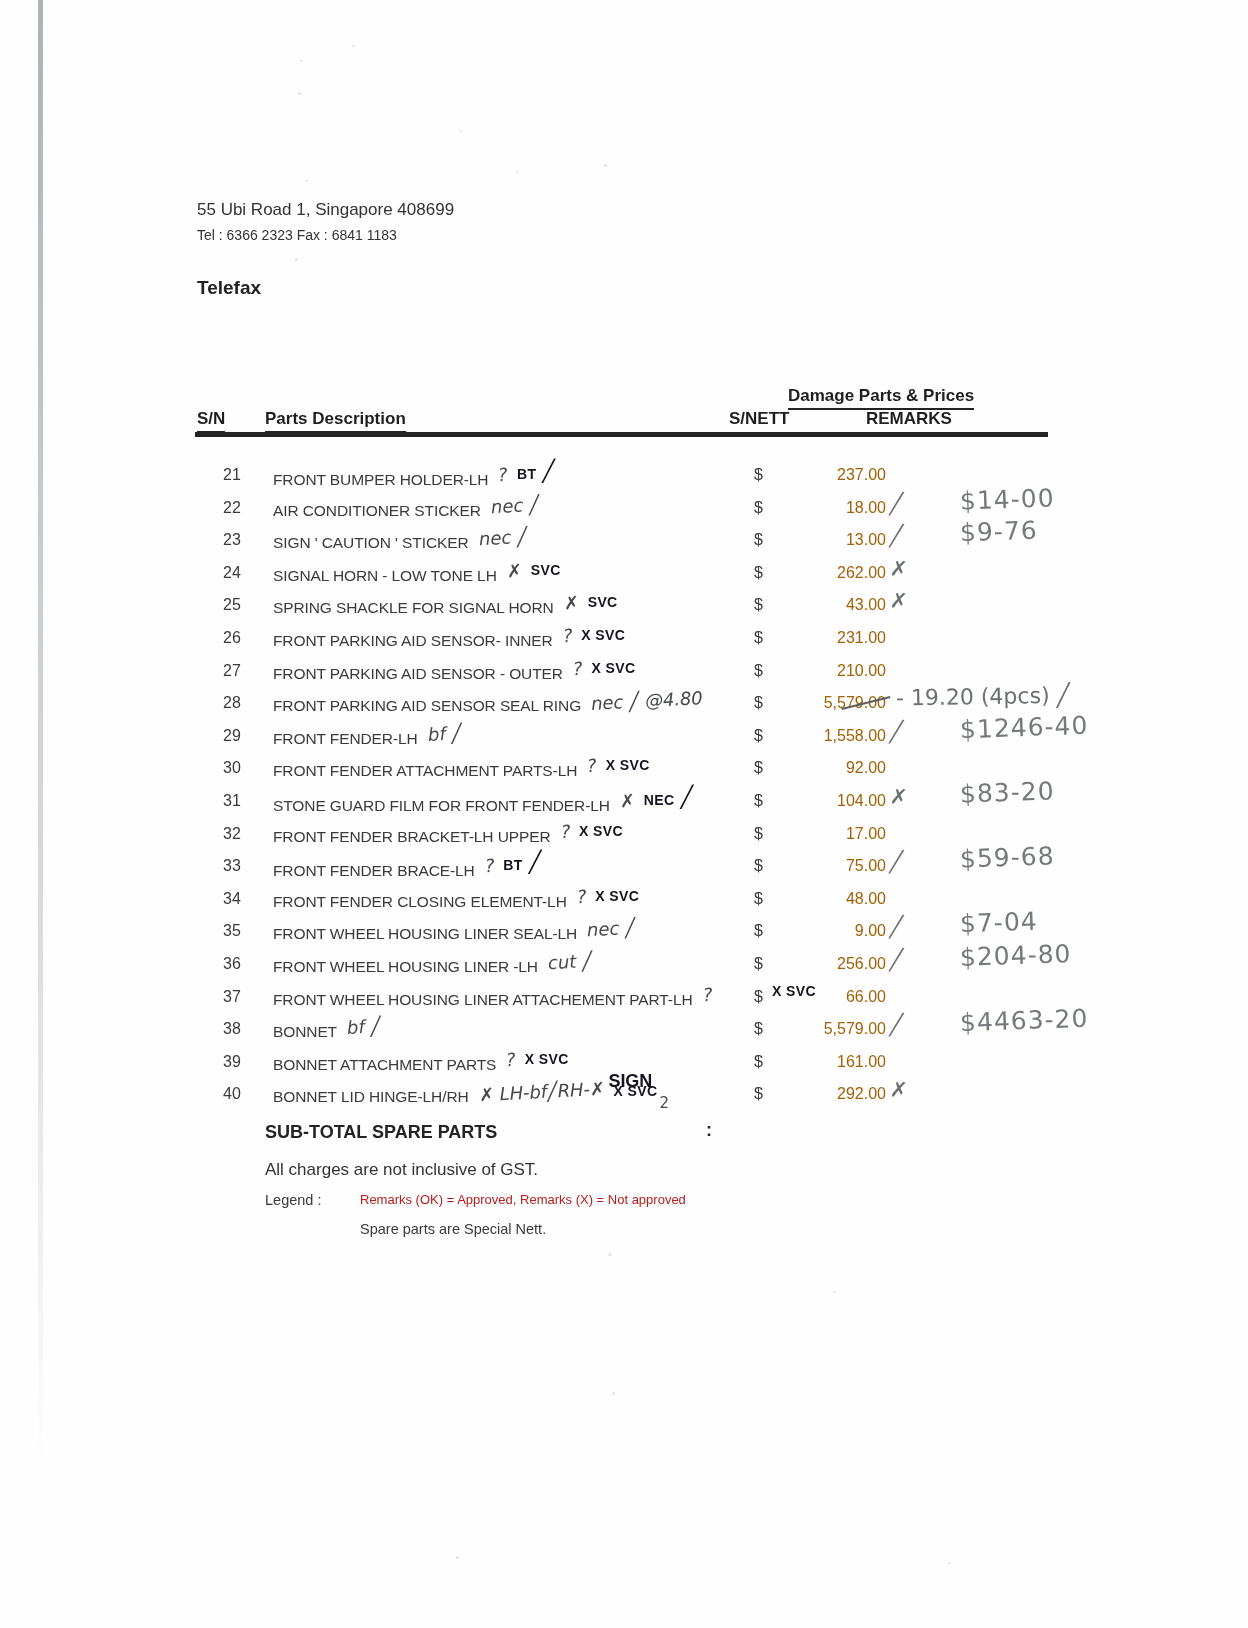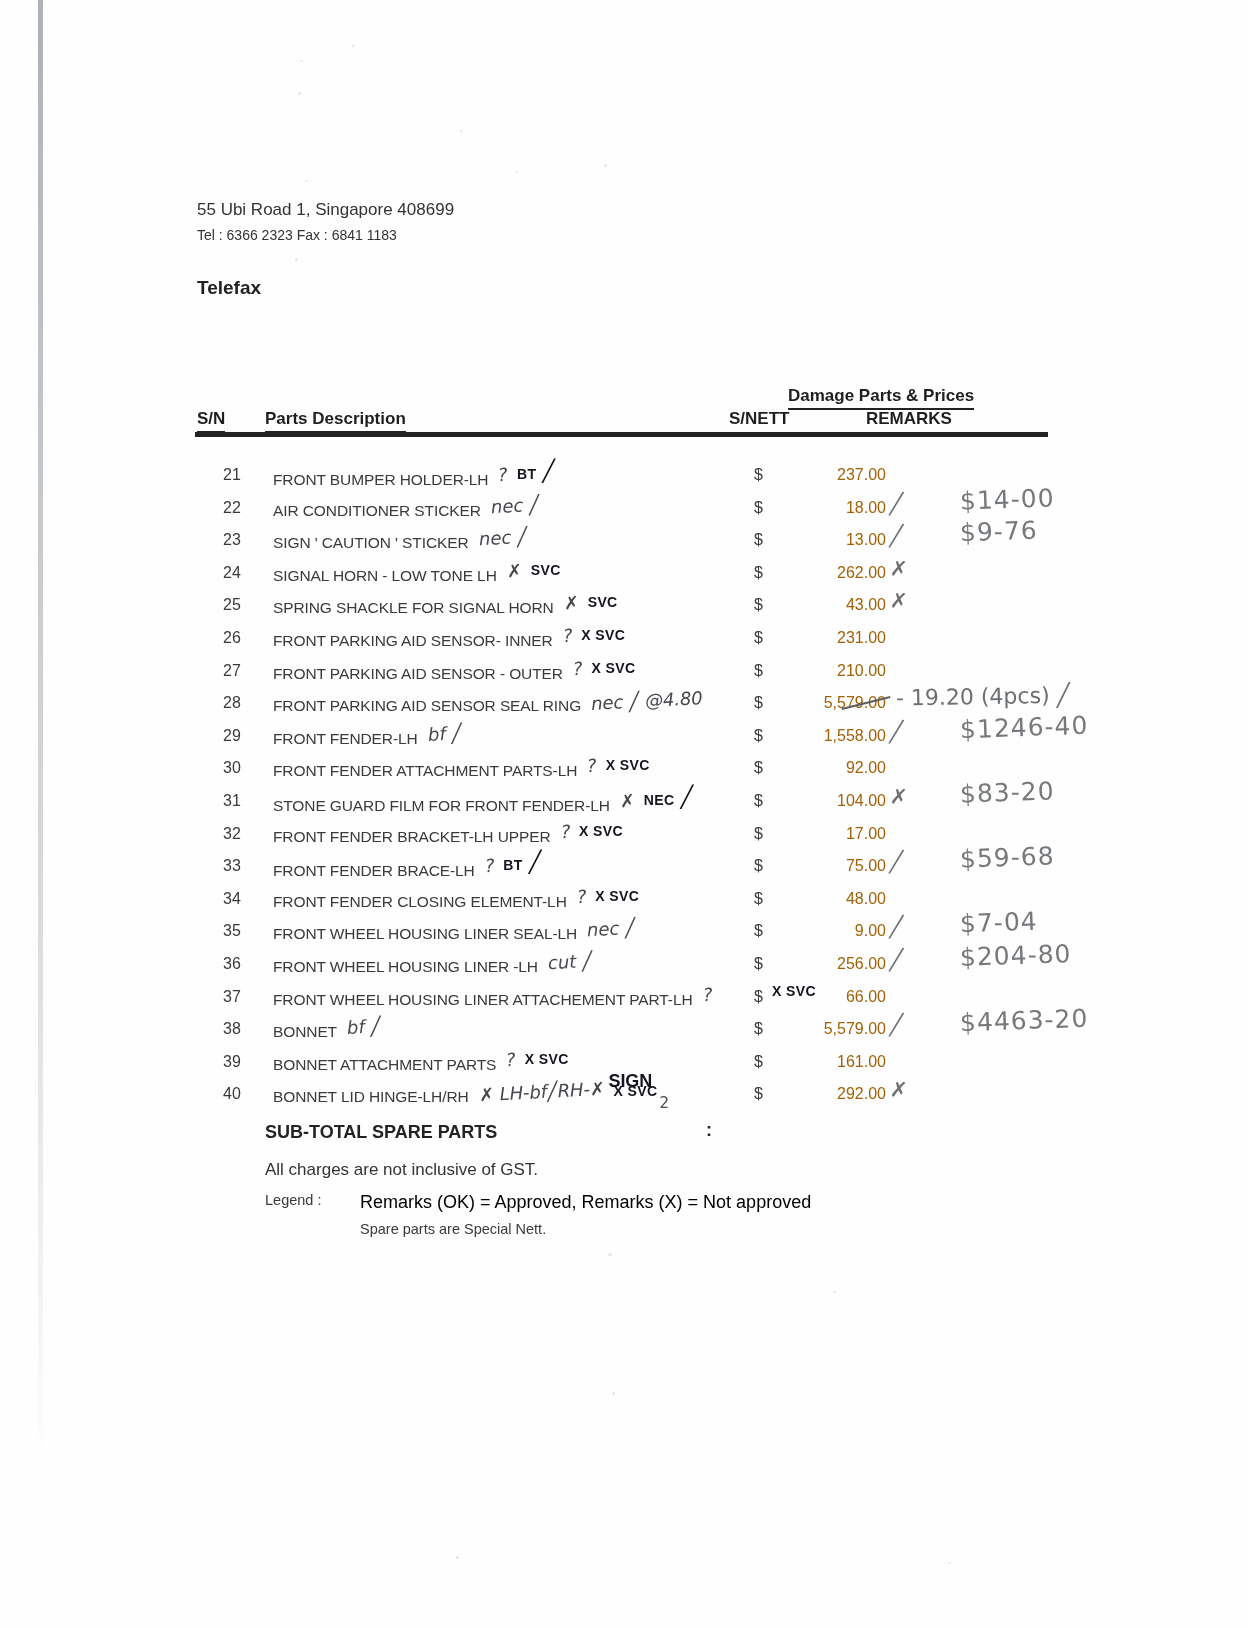--- a/index.html
+++ b/index.html
@@ -65,21 +65,21 @@
           color:#76797c; transform:rotate(-2deg); }
 
   
   .subtotal-label { position:absolute; left:265px; top:1122px; font-size:18px; font-weight:700; color:#232325; }
   .subtotal-colon { position:absolute; left:706px; top:1120px; font-size:18px; font-weight:700; color:#232325; }
   .subtotal-box   { position:absolute; left:735px; top:1112px; width:372px;
                     border-top:4px solid #1d1d1d; border-bottom:6px double #1d1d1d; padding:6px 0 5px 14px; }
   .subtotal-amount{ font-size:20px; font-weight:700; color:#1d1d1f; letter-spacing:.5px; }
   .gst-note   { position:absolute; left:265px; top:1160px; font-size:17px; color:#333; }
   .legend-label { position:absolute; left:265px; top:1192px; font-size:14.5px; color:#3a3a3c; }
-  .legend-line1 { position:absolute; left:360px; top:1192px; font-size:18px; color:#000000;text-align:center; }
+  .legend-line1 { position:absolute; left:360px; top:1192px; font-size:13px; color:#b91c1c;text-align:center; }
   .legend-line2 { position:absolute; left:360px; top:1221px; font-size:14.5px; color:#3a3a3c; }
 </style>
 </head>
 <body>
 
 <div class="page">
   <div class="scan-line"></div>
 
   <div class="address">55 Ubi Road 1, Singapore 408699</div>
   <div class="telfax">Tel : 6366 2323   Fax : 6841 1183</div>

